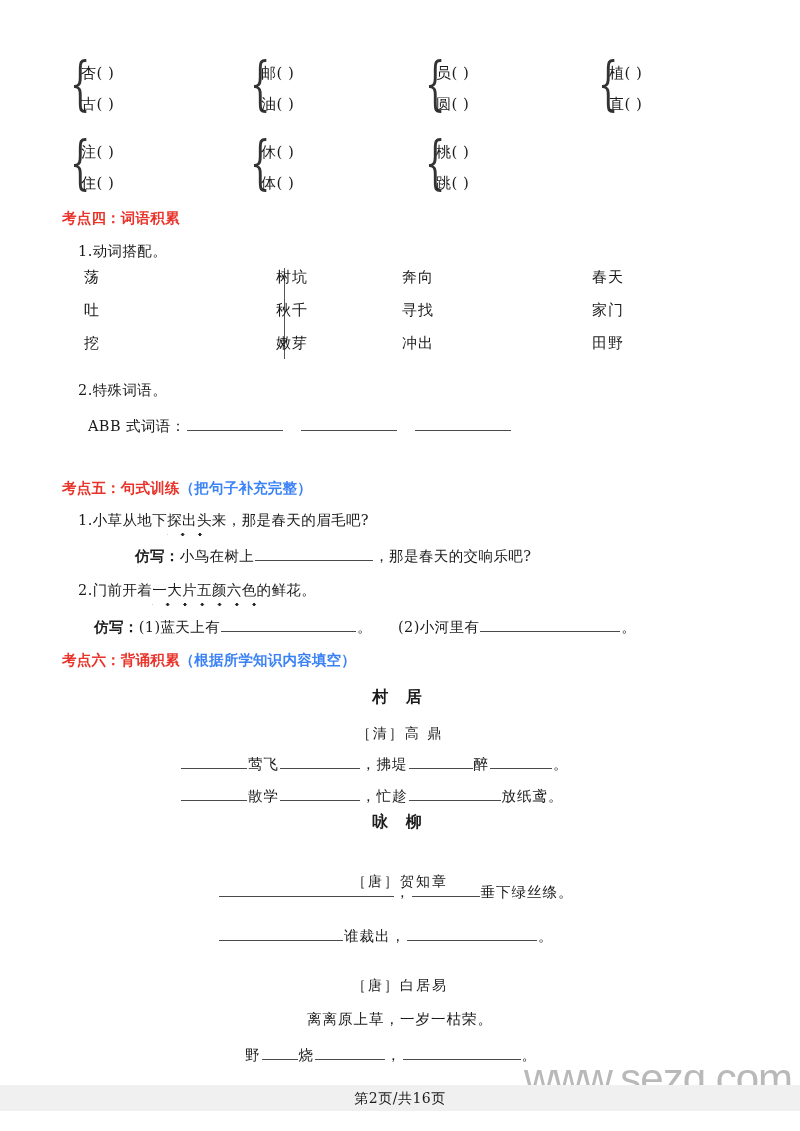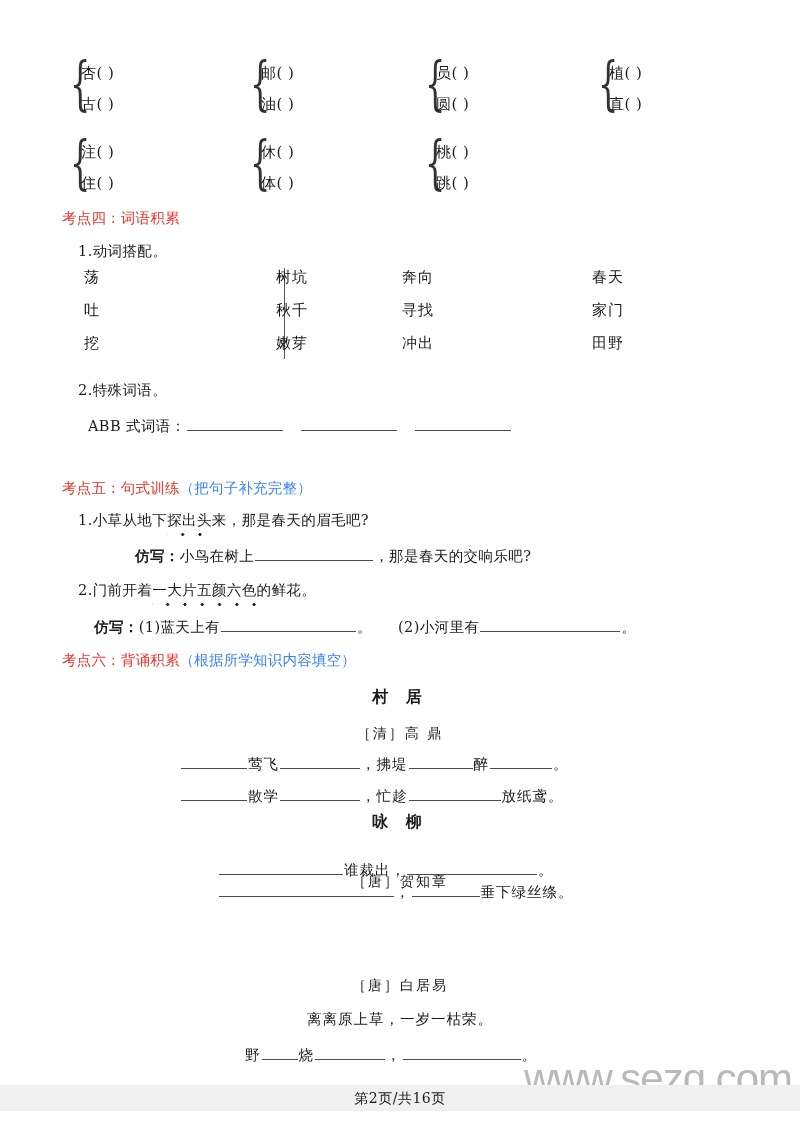--- a/index.html
+++ b/index.html
@@ -17,21 +17,21 @@
   }
   .page {
     position: absolute;
     inset: 0;
     background: #ffffff;
   }
 
   
   .sect-head {
     font-family: "Liberation Sans", "DejaVu Sans", sans-serif;
-    font-weight: normal;
+    font-weight: bold;
     font-size: 14.5px;
     letter-spacing: .2px;
     white-space: nowrap;
   }
   .sect-head .t { color: #e8342a; }
   .sect-head .p { color: #3b82f6; }
 
   .qnum {
     font-size: 14px;
     white-space: nowrap;
@@ -343,21 +343,21 @@
     <span class="blank" style="width:66px;"></span><span>散学</span><span class="blank" style="width:80px;"></span><span>，忙趁</span><span class="blank" style="width:92px;"></span><span>放纸鸢。</span>
   </div>
 
   <div class="poem-title cn" style="top:812px;">咏 柳</div>
   <div class="poem-author cn" style="top:846px;margin-top:27px;">［唐］贺知章</div>
 
   <div class="poem-line cn" style="left:218px; top:881px;">
     <span class="blank" style="width:175px;"></span><span>，</span><span class="blank" style="width:68px;"></span><span>垂下绿丝绦。</span>
   </div>
 
-  <div class="poem-line cn" style="left:218px; top:859px;">
+  <div class="poem-line cn" style="left:218px; top:925px;">
     <span class="blank" style="width:124px;"></span><span>谁裁出，</span><span class="blank" style="width:130px;"></span><span>。</span>
   </div>
 
   <div class="poem-author cn" style="top:977px;">［唐］白居易</div>
 
   <div class="poem-line cn" style="left:0; width:100%; text-align:center;top:1010px;">离离原上草，一岁一枯荣。</div>
 
   <div class="poem-line cn" style="left:245px; top:1044px;">
     <span>野</span><span class="blank" style="width:36px;"></span><span>烧</span><span class="blank" style="width:70px;"></span><span>，</span><span class="blank" style="width:118px;"></span><span>。</span>
   </div>

